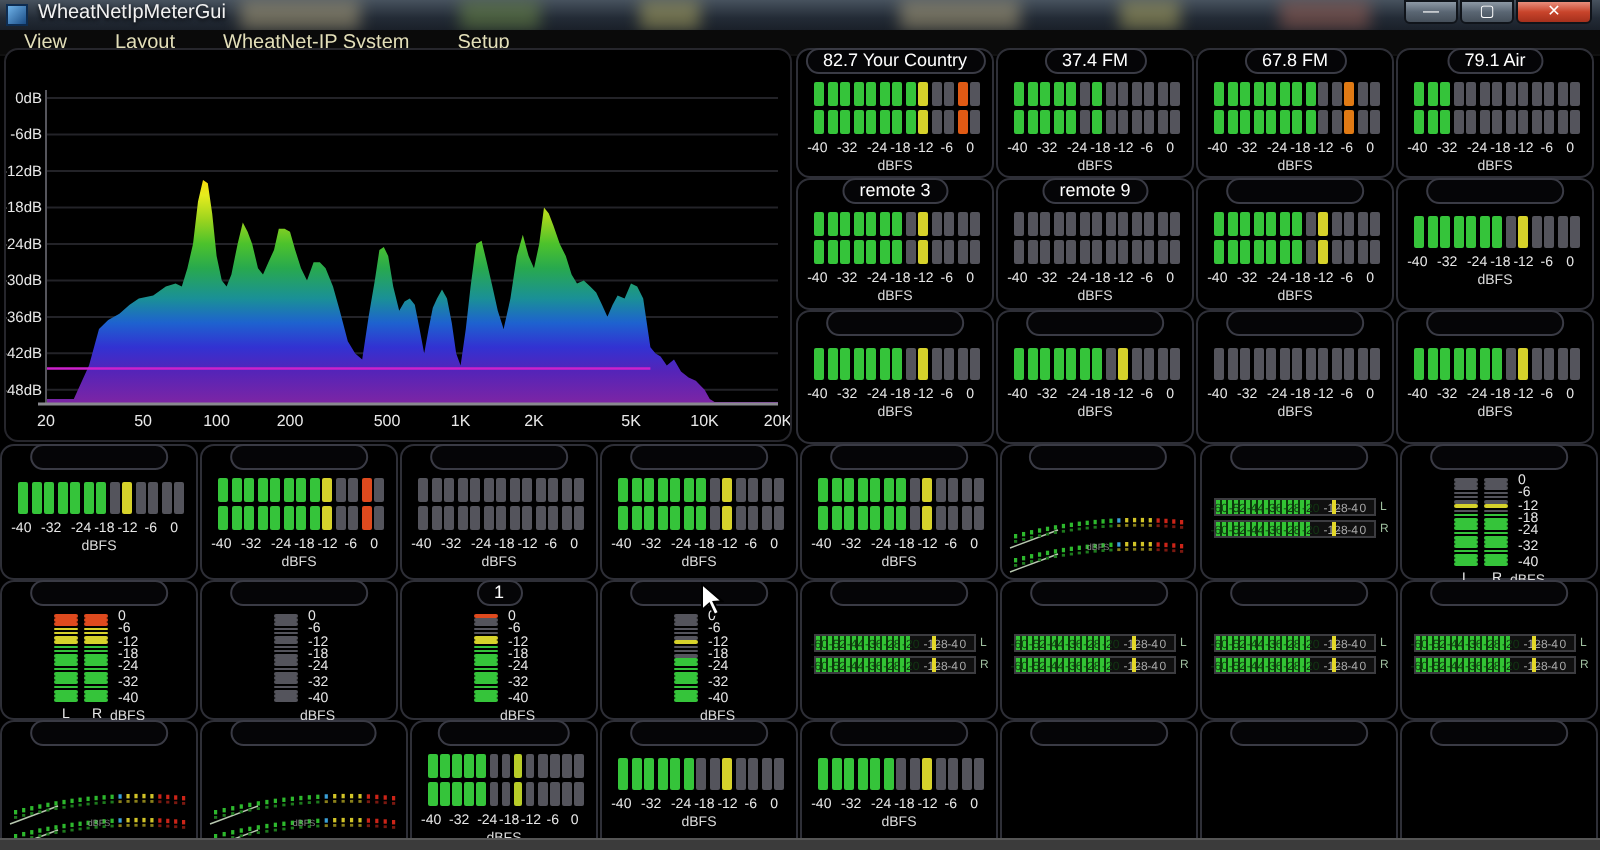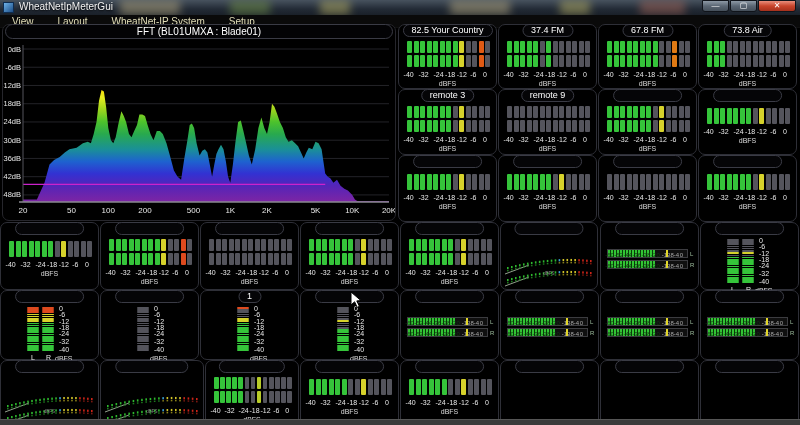--- a/index.html
+++ b/index.html
@@ -68,21 +68,20 @@
     <div id="title-icon"></div>
     <div id="title-text">WheatNetIpMeterGui</div>
     <div id="win-buttons">
       <div class="winbtn">—</div>
       <div class="winbtn">▢</div>
       <div class="winbtn close">✕</div>
     </div>
   </div>
 
   <div id="fft-panel" class="panel" style="left: 2px; top: 24px; width: 394px; height: 197px; border-color: rgb(38, 38, 44);">
-    <div id="fft-title" style="left: 2px; top: -1px; width: 388px;">FFT  (BL01UMXA : Blade01)</div>
     <svg id="fft-svg" width="392" height="181" style="position: absolute; left: 0px; top: 15px;">
         <defs>
           <linearGradient id="specgrad" gradientUnits="userSpaceOnUse" x1="0" y1="9" x2="0" y2="161">
             <stop offset="0" stop-color="#ff7a00"></stop>
             <stop offset="0.24" stop-color="#ffd400"></stop>
             <stop offset="0.32" stop-color="#e6ec1e"></stop>
             <stop offset="0.4" stop-color="#9cd41e"></stop>
             <stop offset="0.48" stop-color="#4cc22c"></stop>
             <stop offset="0.56" stop-color="#28a94e"></stop>
             <stop offset="0.66" stop-color="#1a9097"></stop>
@@ -122,21 +121,21 @@
         <text x="227.2743405289943" y="173" fill="#e8e8e8" font-size="8" text-anchor="middle">1K</text>
         <text x="264" y="173" fill="#e8e8e8" font-size="8" text-anchor="middle">2K</text>
         <text x="312.5486810579886" y="173" fill="#e8e8e8" font-size="8" text-anchor="middle">5K</text>
         <text x="349.2743405289943" y="173" fill="#e8e8e8" font-size="8" text-anchor="middle">10K</text>
         <text x="386" y="173" fill="#e8e8e8" font-size="8" text-anchor="middle">20K</text>
       </svg>
   </div>
 
   <div id="panels">
       <div class="panel" style="left: 398px; top: 24px; width: 99px; height: 65px;">
-        <div class="panel-title">82.5 Your Country</div>
+        <div class="panel-title">82.7 Your Country</div>
         <div class="hrow" style="left: 8px; top: 16px; width: 83px; height: 12px;">
           <div class="seg" style="flex: 1 1 0%; background: rgb(53, 196, 58);"></div>
           <div class="seg" style="flex: 1 1 0%; background: rgb(53, 196, 58);"></div>
           <div class="seg" style="flex: 1 1 0%; background: rgb(53, 196, 58);"></div>
           <div class="seg" style="flex: 1 1 0%; background: rgb(53, 196, 58);"></div>
           <div class="seg" style="flex: 1 1 0%; background: rgb(53, 196, 58);"></div>
           <div class="seg" style="flex: 1 1 0%; background: rgb(53, 196, 58);"></div>
           <div class="seg" style="flex: 1 1 0%; background: rgb(53, 196, 58);"></div>
           <div class="seg" style="flex: 1 1 0%; background: rgb(53, 196, 58);"></div>
           <div class="seg" style="flex: 1 1 0%; background: rgb(214, 210, 43);"></div>
@@ -245,21 +244,21 @@
         <div class="scale-label" style="left: 9.66px; top: 46px;">-40</div>
         <div class="scale-label" style="left: 24.6px; top: 46px;">-32</div>
         <div class="scale-label" style="left: 39.54px; top: 46px;">-24</div>
         <div class="scale-label" style="left: 51.16px; top: 46px;">-18</div>
         <div class="scale-label" style="left: 62.78px; top: 46px;">-12</div>
         <div class="scale-label" style="left: 74.4px; top: 46px;">-6</div>
         <div class="scale-label" style="left: 86.02px; top: 46px;">0</div>
         <div class="unit-label" style="left: 50%; transform: translateX(-50%); top: 55px;">dBFS</div>
       </div>
       <div class="panel" style="left: 698px; top: 24px; width: 99px; height: 65px;">
-        <div class="panel-title">73.8 Air</div>
+        <div class="panel-title">79.1 Air</div>
         <div class="hrow" style="left: 8px; top: 16px; width: 83px; height: 12px;">
           <div class="seg" style="flex: 1 1 0%; background: rgb(53, 196, 58);"></div>
           <div class="seg" style="flex: 1 1 0%; background: rgb(53, 196, 58);"></div>
           <div class="seg" style="flex: 1 1 0%; background: rgb(53, 196, 58);"></div>
           <div class="seg" style="flex: 1 1 0%; background: rgb(84, 84, 92);"></div>
           <div class="seg" style="flex: 1 1 0%; background: rgb(84, 84, 92);"></div>
           <div class="seg" style="flex: 1 1 0%; background: rgb(84, 84, 92);"></div>
           <div class="seg" style="flex: 1 1 0%; background: rgb(84, 84, 92);"></div>
           <div class="seg" style="flex: 1 1 0%; background: rgb(84, 84, 92);"></div>
           <div class="seg" style="flex: 1 1 0%; background: rgb(84, 84, 92);"></div>

